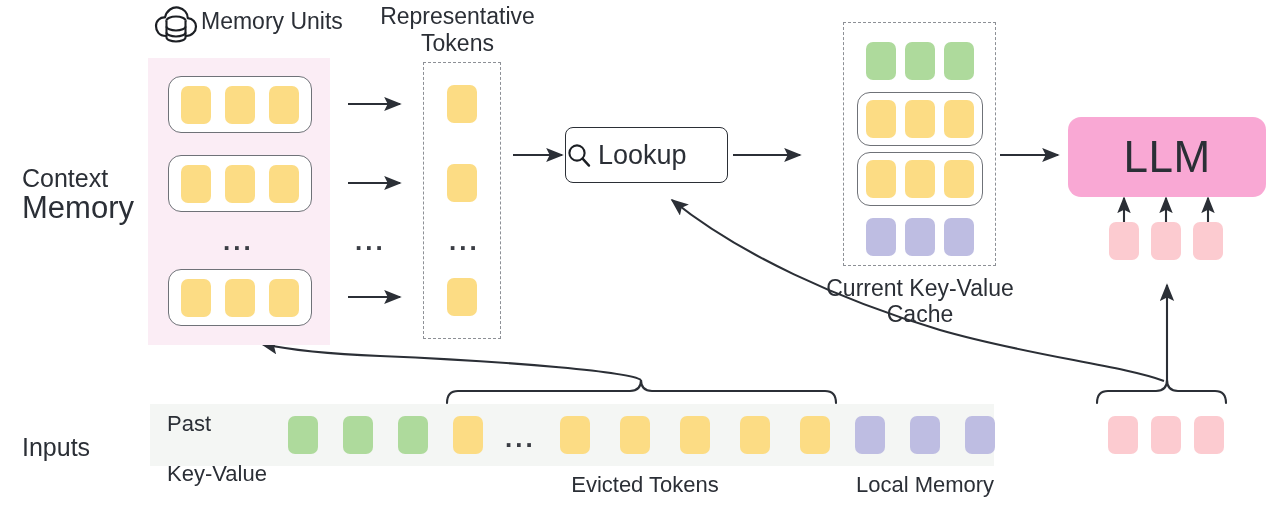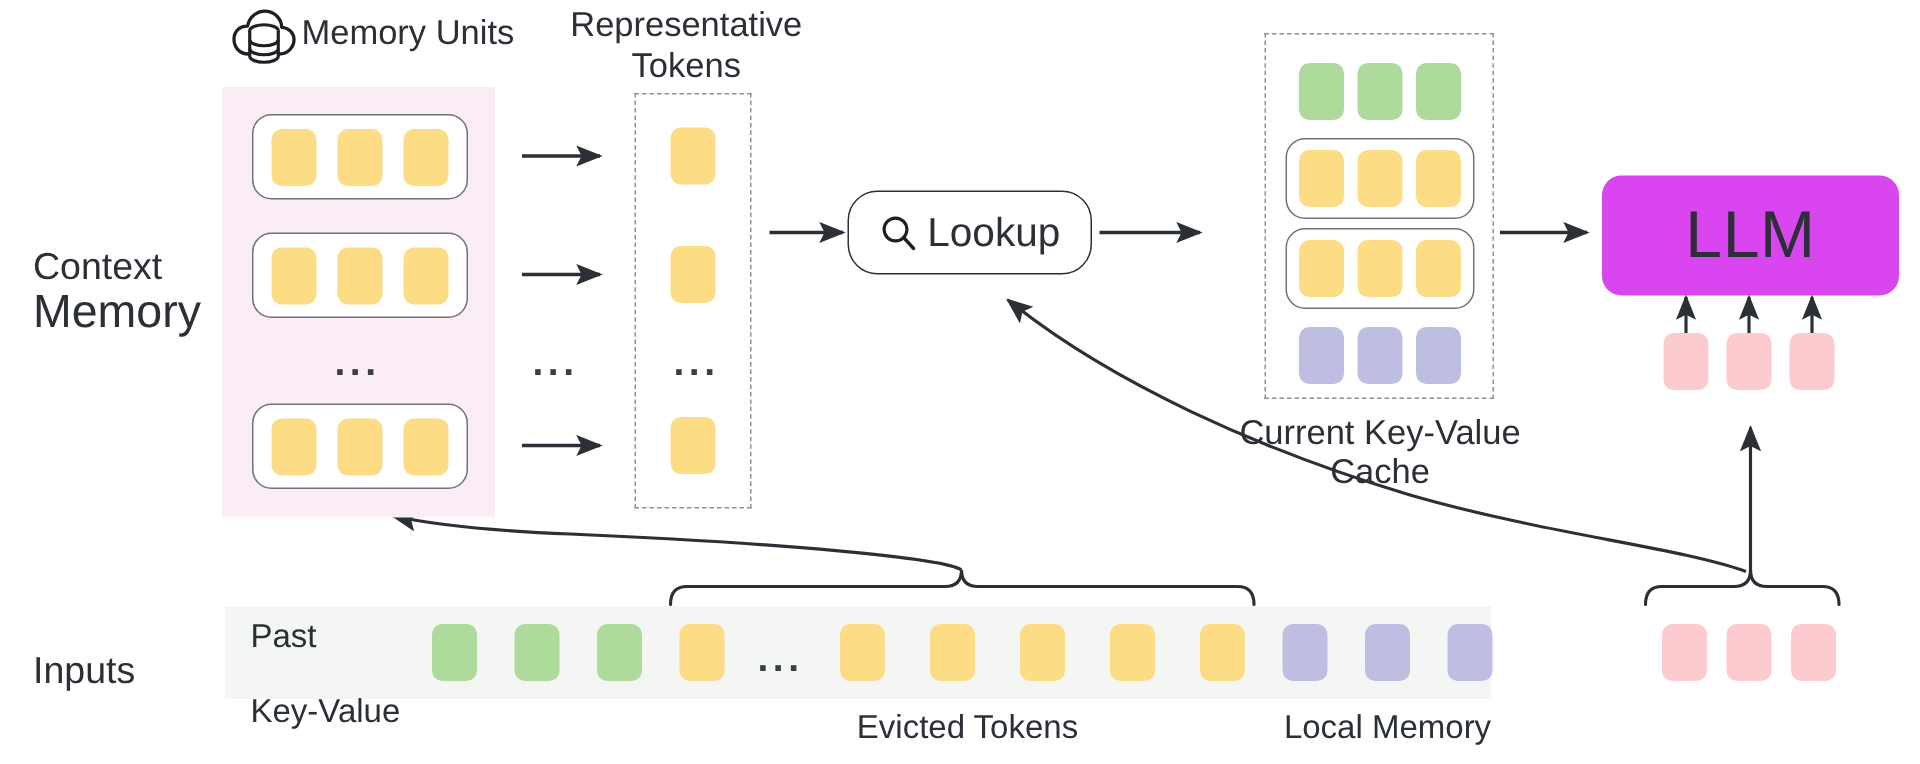--- a/index.html
+++ b/index.html
@@ -39,31 +39,31 @@
   
   .dashed{
     border:1.8px dashed #8d9096;
     box-sizing:border-box;
     background:transparent;
   }
 
   
   .lookup{
     border:1.8px solid #2b2f36;
-    border-radius:20px;
+    border-radius:8px;
     box-sizing:border-box;
-    display:flex;align-items:center;justify-content:center;
+    display:flex;align-items:center;justify-content:flex-start;
     gap:6px;
     background:#fff;
   }
   .lookup .lbl{font-size:27px;line-height:27px;}
 
   
   .llm{
-    background:#d946ef;
+    background:#f9a8d4;
     border-radius:13px;
     display:flex;align-items:center;justify-content:center;
   }
   .llm .lbl{font-size:44px;line-height:44px;letter-spacing:.5px;color:#2b2f36;}
 
   
   .inputs-bg{background:#F4F6F4;}
 
   .dots{
     font-size:26px;line-height:20px;letter-spacing:3px;color:#3a3d44;

